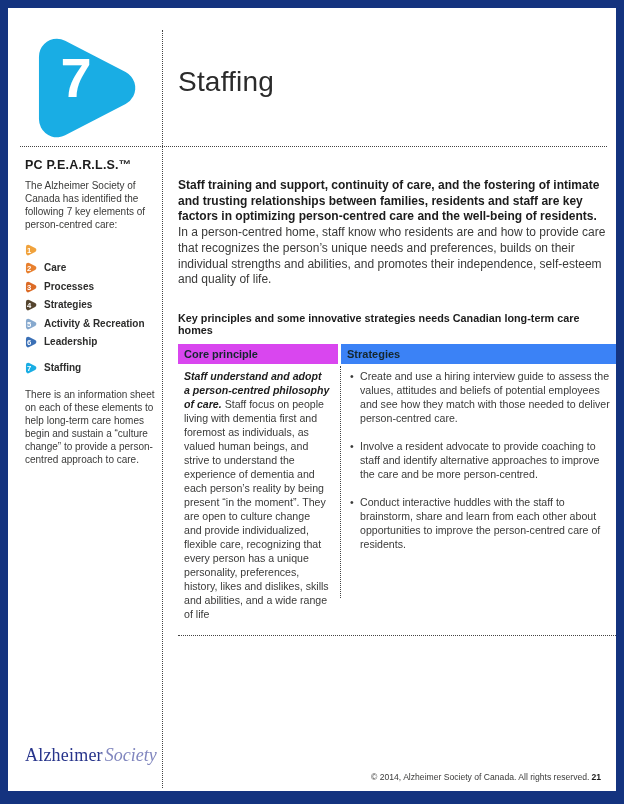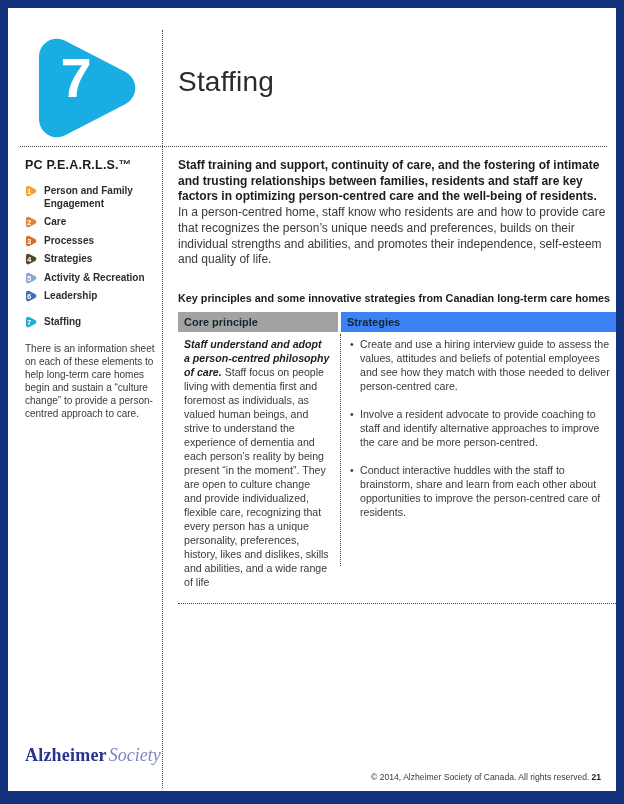--- a/index.html
+++ b/index.html
@@ -99,20 +99,21 @@
   }
   .sidebar .note { margin-top: 14px; }
 
   
   .main { position: absolute; left: 170px; top: 150px; width: 438px; }
   .intro {
     font-size: 12px;
     line-height: 1.31;
     color: #3a3a39;
     width: 432px;
+    margin-top: 20px;
   }
   .intro b { color: #1c1c1c; }
   .table-heading {
     margin-top: 24px;
     font-size: 10.8px;
     font-weight: bold;
     color: #1c1c1c;
   }
 
   .pc-table { margin-top: 8px; width: 438px; }
@@ -158,21 +159,21 @@
   }
 
   
   .footer-logo {
     position: absolute;
     left: 17px; top: 737px;
     font-family: "Liberation Serif", serif;
     font-size: 18px;
     white-space: nowrap;
   }
-  .footer-logo .a { font-weight: bold; color: #27348B; letter-spacing: 0.2px; }
+  .footer-logo .a { font-weight: normal; color: #27348B; letter-spacing: 0.2px; }
   .footer-logo .s { font-style: italic; color: #8086BE; margin-left: 2px; }
   .footer-copy {
     position: absolute;
     right: 15px; top: 764px;
     font-size: 8.6px;
     color: #3a3a39;
     text-align: right;
   }
   .footer-copy .pg { font-weight: bold; margin-left: 2px; color: #1c1c1c; }
 </style>
@@ -189,27 +190,27 @@
       <div class="num">7</div>
     </div>
 
     <div class="v-divider"></div>
     <div class="h-divider"></div>
 
     <h1 class="page-title">Staffing</h1>
 
     <div class="sidebar">
       <h2>PC P.E.A.R.L.S.™</h2>
+      <p>The Alzheimer Society of Canada has identified the following 7 key elements of person-centred care:</p>
       <div class="pearls-list" id="pearls-list">
           <div class="pearl-item">
             <svg viewBox="0 0 100 100">
               <polygon points="26,24 76,50 26,76" fill="#F0A23C" stroke="#F0A23C" stroke-width="36" stroke-linejoin="round"></polygon>
               <text x="16" y="76" font-size="64" font-weight="bold" fill="#ffffff" font-family="Liberation Sans, sans-serif">1</text>
             </svg>
-            <span class="lbl">Person and Family Engagement</span>
           </div>
           <div class="pearl-item">
             <svg viewBox="0 0 100 100">
               <polygon points="26,24 76,50 26,76" fill="#E8802E" stroke="#E8802E" stroke-width="36" stroke-linejoin="round"></polygon>
               <text x="16" y="76" font-size="64" font-weight="bold" fill="#ffffff" font-family="Liberation Sans, sans-serif">2</text>
             </svg>
             <span class="lbl">Care</span>
           </div>
           <div class="pearl-item">
             <svg viewBox="0 0 100 100">
@@ -246,25 +247,25 @@
             </svg>
             <span class="lbl">Staffing</span>
           </div>
         </div>
       <p class="note">There is an information sheet on each of these elements to help long-term care homes begin and sustain a “culture change” to provide a person-centred approach to care.</p>
     </div>
 
     <div class="main">
       <p class="intro"><b>Staff training and support, continuity of care, and the fostering of intimate and trusting relationships between families, residents and staff are key factors in optimizing person-centred care and the well-being of residents.</b><span> In a person-centred home, staff know who residents are and how to provide care that recognizes the person’s unique needs and preferences, builds on their individual strengths and abilities, and promotes their independence, self-esteem and quality of life.</span></p>
 
-      <div class="table-heading">Key principles and some innovative strategies from Canadian long-term care homes</div>
+      <div class="table-heading">Key principles and some innovative strategies needs Canadian long-term care homes</div>
 
       <div class="pc-table">
         <div class="head">
-          <div class="cell c1" id="hdr-c1" style="background: #a3a3a3;">Core principle</div>
+          <div class="cell c1" id="hdr-c1" style="background: #d946ef;">Core principle</div>
           <div class="cell c2" id="hdr-c2" style="background: #3b82f6;">Strategies</div>
         </div>
         <div class="body">
           <div class="col1"><b>Staff understand and adopt a person-centred philosophy of care.</b><span> Staff focus on people living with dementia first and foremost as individuals, as valued human beings, and strive to understand the experience of dementia and each person’s reality by being present “in the moment”. They are open to culture change and provide individualized, flexible care, recognizing that every person has a unique personality, preferences, history, likes and dislikes, skills and abilities, and a wide range of life</span></div>
           <div class="col-divider"></div>
           <div class="col2" id="strategies-col">
               <div class="strategy">
                 <span class="bullet">•</span>
                 <span class="txt">Create and use a hiring interview guide to assess the values, attitudes and beliefs of potential employees and see how they match with those needed to deliver person-centred care.</span>
               </div>

